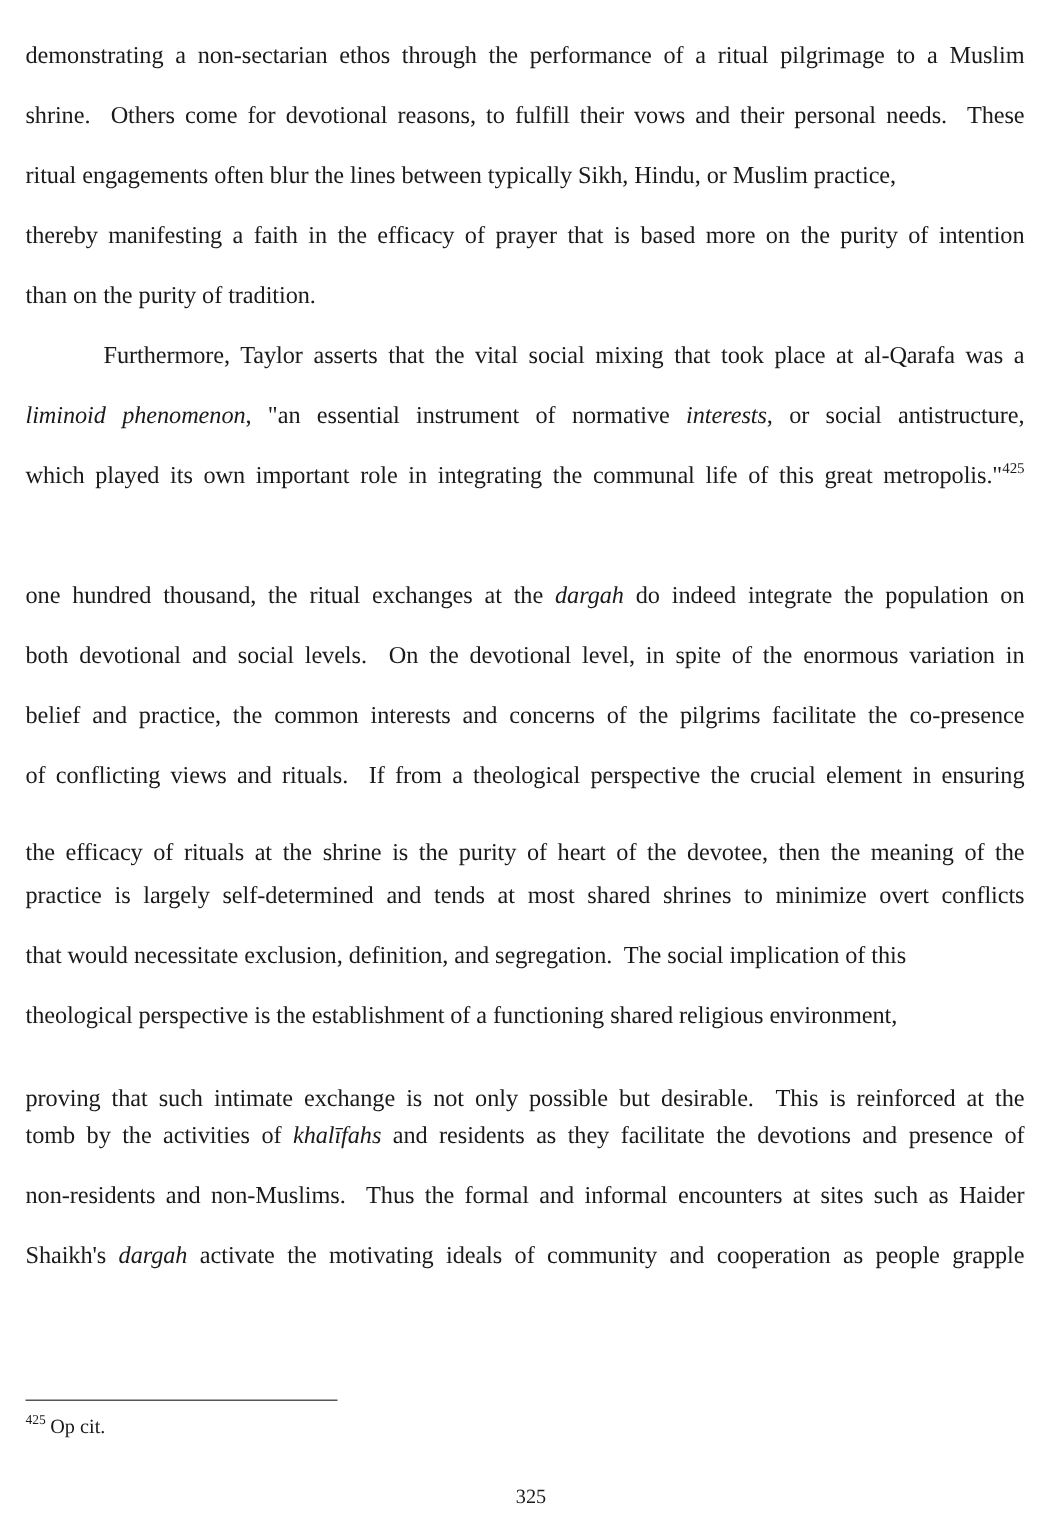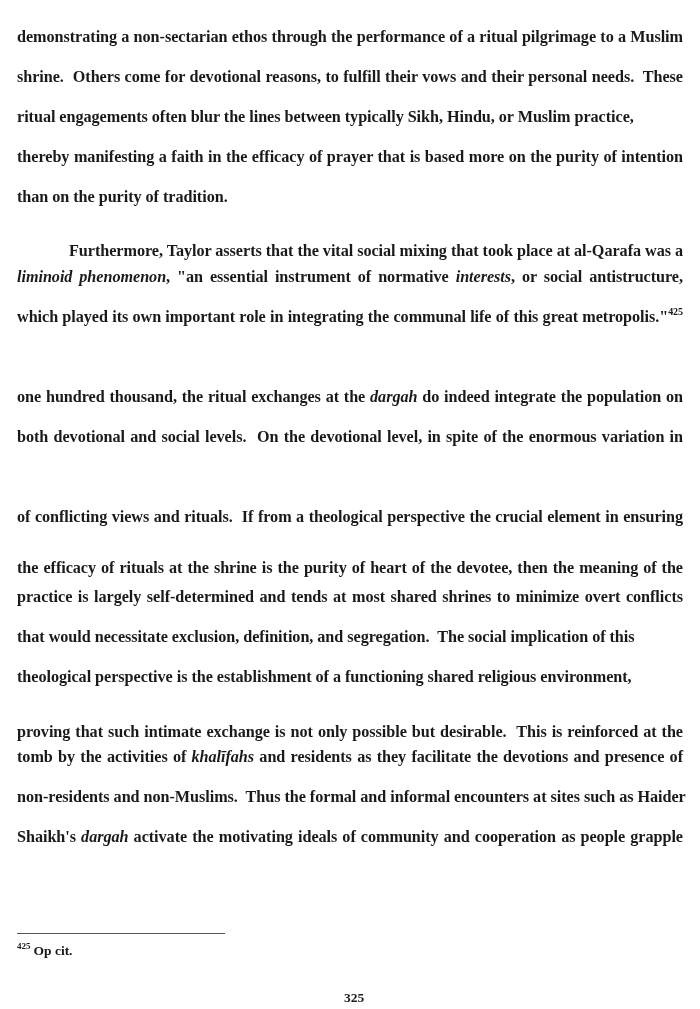--- a/index.html
+++ b/index.html
@@ -13,40 +13,38 @@
     position: relative;
     overflow: hidden;
     font-family: "Liberation Serif", "DejaVu Serif", serif;
     color: #1a1a1a;
   }
   .page {
     position: absolute;
     left: 0; top: 0;
     width: 700px;
     height: 1009px;
-    font-weight: bold;
   }
   .line {
     position: absolute;
     left: 17px;
     width: 666px;
     font-size: 16.2px;
     line-height: 20px;
     white-space: nowrap;
     text-align: justify;
     text-align-last: justify;
     letter-spacing: -0.05px;
   }
   .line.last {
     text-align-last: left;
   }
   .line.indent {
     left: 69px;
     width: 614px;
-    margin-top: 14px;
   }
   .line .ital { font-style: italic; }
   .line sup {
     font-size: 10px;
     line-height: 0;
     position: relative;
     top: -1px;
   }
   .footnote-rule {
     position: absolute;
@@ -120,20 +118,23 @@
 
 
   <div class="line" style="top:387px">
     <span style="white-space:pre">one hundred thousand, the ritual exchanges at the </span><span class="ital">dargah</span><span style="white-space:pre"> do indeed integrate the population on</span>
   </div>
 
   <div class="line" style="top:427px">
     <span style="white-space:pre">both devotional and social levels.  On the devotional level, in spite of the enormous variation in</span>
   </div>
 
+  <div class="line" style="top:467px">
+    <span>belief and practice, the common interests and concerns of the pilgrims facilitate the co-presence</span>
+  </div>
 
   <div class="line" style="top:507px">
     <span style="white-space:pre">of conflicting views and rituals.  If from a theological perspective the crucial element in ensuring</span>
   </div>
 
   <div class="line" style="top:558px">
     <span>the efficacy of rituals at the shrine is the purity of heart of the devotee, then the meaning of the</span>
   </div>
 
   <div class="line last" style="top:627px">

